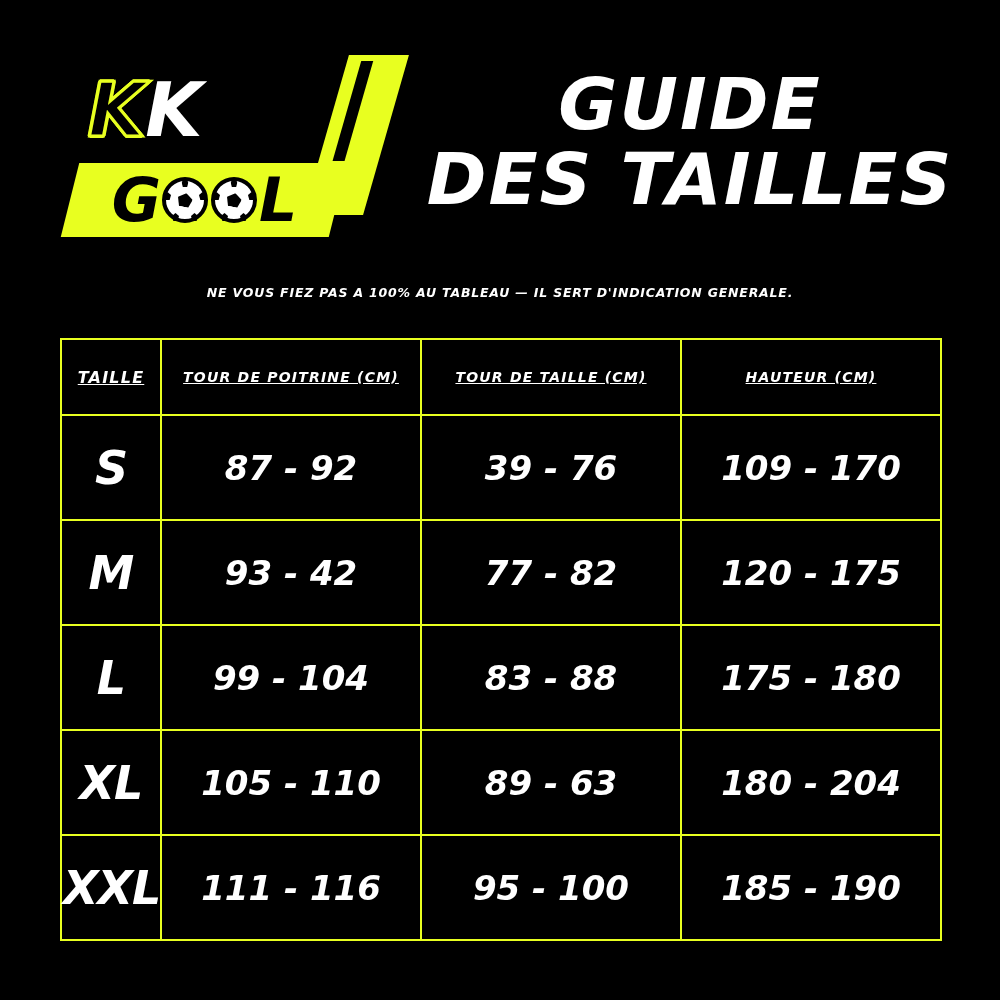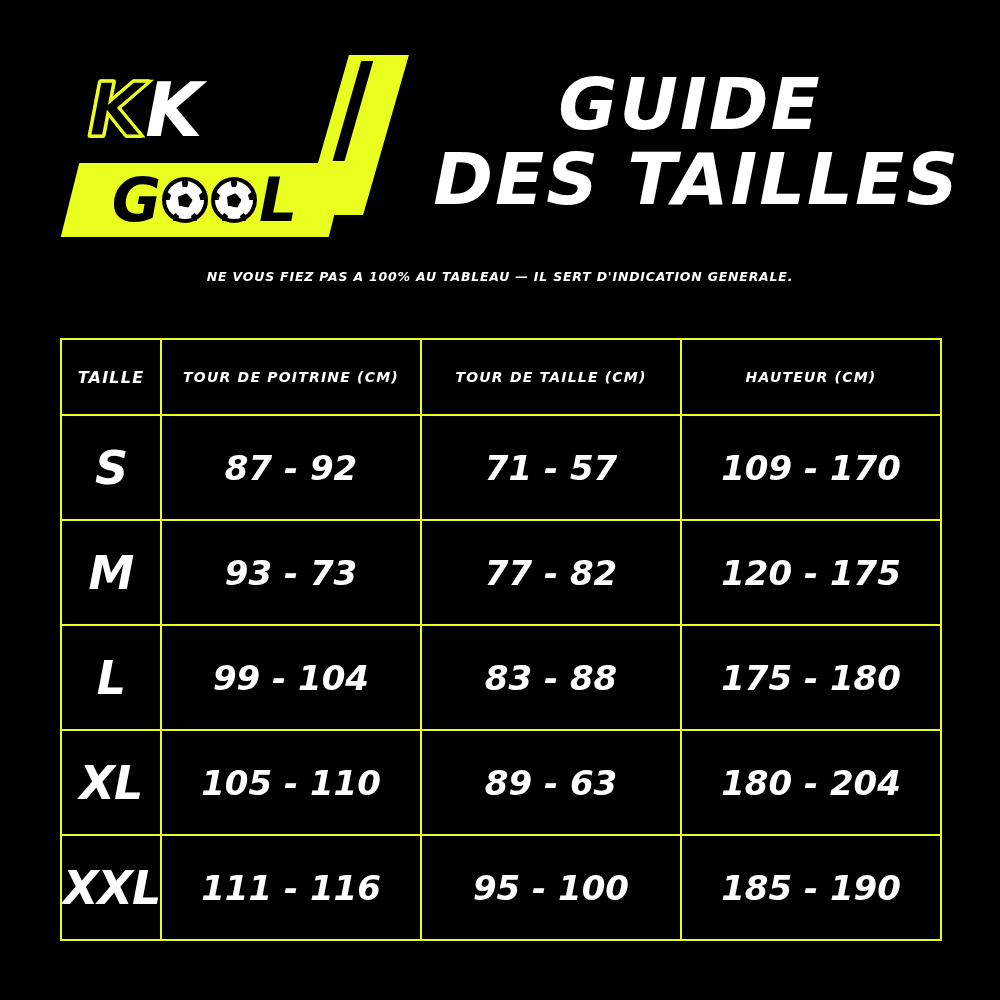--- a/index.html
+++ b/index.html
@@ -153,40 +153,41 @@
   }
   .title-line {
     font-family: "DejaVu Sans", sans-serif;
     font-weight: bold;
     font-style: italic;
     color: #ffffff;
     line-height: 0.96;
     letter-spacing: 2px;
   }
   .title-line-1 { font-size: 72px; text-align: center; }
-  .title-line-2 { font-size: 72px; margin-top: 6px; text-align: right; }
+  .title-line-2 { font-size: 72px; margin-top: 6px; }
 
   
   .notes {
     position: absolute;
     left: 60px;
     top: 268px;
     width: 880px;
     text-align: center;
   }
   .note {
     font-family: "DejaVu Sans", sans-serif;
     font-size: 12.5px;
     font-weight: bold;
     font-style: italic;
     color: #ffffff;
     letter-spacing: 0.8px;
     line-height: 1.45;
     text-transform: uppercase;
     white-space: nowrap;
+    margin-top: 16px;
   }
 
   
   .table-wrap {
     position: absolute;
     left: 60px;
     top: 338px;
     width: 880px;
   }
   table.sizes {
@@ -206,20 +207,21 @@
   col.c-height { width: 260px; }
 
   table.sizes thead th {
     height: 72px;
     font-family: "DejaVu Sans", sans-serif;
     font-size: 14px;
     font-weight: bold;
     font-style: italic;
     letter-spacing: 1.2px;
     text-transform: uppercase;
+    text-decoration: underline;
   }
   table.sizes thead th.size-head {
     font-size: 16px;
   }
   table.sizes tbody td {
     height: 101px;
   }
   .size-cell {
     font-family: "DejaVu Sans", sans-serif;
     font-size: 46px;
@@ -295,26 +297,26 @@
           <th class="size-head">TAILLE</th>
           <th>TOUR DE POITRINE (CM)</th>
           <th>TOUR DE TAILLE (CM)</th>
           <th>HAUTEUR (CM)</th>
         </tr>
       </thead>
       <tbody>
         <tr>
           <td class="size-cell">S</td>
           <td class="val-cell">87 - 92</td>
-          <td class="val-cell">71 - 57</td>
+          <td class="val-cell">39 - 76</td>
           <td class="val-cell">109 - 170</td>
         </tr>
         <tr>
           <td class="size-cell">M</td>
-          <td class="val-cell">93 - 73</td>
+          <td class="val-cell">93 - 42</td>
           <td class="val-cell">77 - 82</td>
           <td class="val-cell">120 - 175</td>
         </tr>
         <tr>
           <td class="size-cell">L</td>
           <td class="val-cell">99 - 104</td>
           <td class="val-cell">83 - 88</td>
           <td class="val-cell">175 - 180</td>
         </tr>
         <tr>

